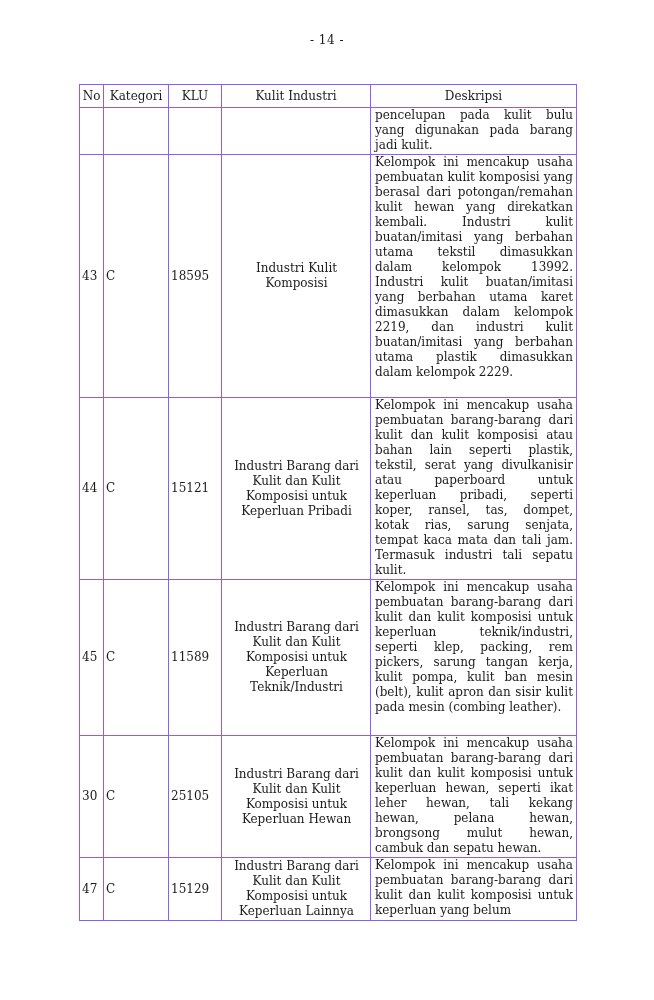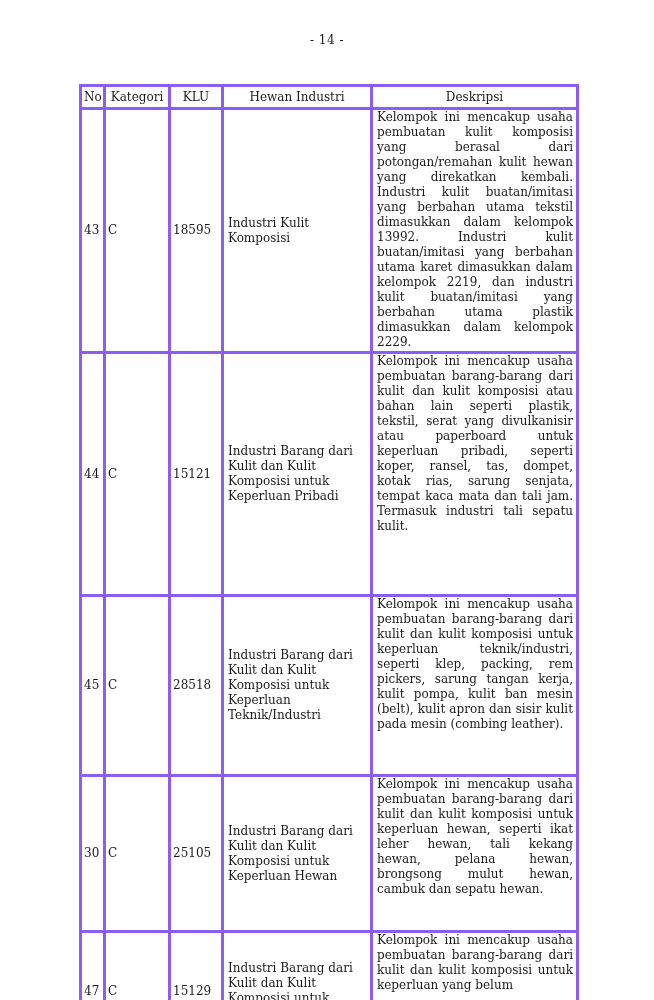--- a/index.html
+++ b/index.html
@@ -28,21 +28,21 @@
   table.klu-table {
     position: absolute;
     left: 79px;
     top: 84px;
     width: 497px;
     border-collapse: collapse;
     table-layout: fixed;
     font-size: 12px;
   }
   .klu-table th, .klu-table td {
-    border: 3px solid #8b5cf6;
+    border: 1px solid #8b5cf6;
     font-weight: normal;
     line-height: 15px;
     overflow: hidden;
   }
   .klu-table thead tr { height: 23px; }
   .klu-table th {
     text-align: center;
     vertical-align: middle;
     padding: 1px 2px;
   }
@@ -51,21 +51,21 @@
   col.c-klu       { width: 53px; }
   col.c-nama      { width: 149px; }
   col.c-deskripsi { width: 206px; }
 
   td.cell-center {
     text-align: left;
     vertical-align: middle;
     padding: 1px 2px;
   }
   td.cell-nama {
-    text-align: left;
+    text-align: center;
     vertical-align: middle;
     padding: 1px 3px 1px 4px;
   }
   td.cell-deskripsi {
     text-align: justify;
     vertical-align: top;
     padding: 0 3px 1px 4px;
   }
   td.cell-deskripsi .it { }
 
@@ -90,46 +90,53 @@
       <col class="c-kategori">
       <col class="c-klu">
       <col class="c-nama">
       <col class="c-deskripsi">
     </colgroup>
     <thead>
       <tr>
         <th>No</th>
         <th>Kategori</th>
         <th>KLU</th>
-        <th>Hewan Industri</th>
+        <th>Kulit Industri</th>
         <th>Deskripsi</th>
       </tr>
     </thead>
     <tbody id="table-body">
+  <tr>
+    <td class="cell-center"></td>
+    <td class="cell-center"></td>
+    <td class="cell-center"></td>
+    <td class="cell-nama"></td>
+    <td class="cell-deskripsi"><span>pencelupan pada kulit bulu yang digunakan pada barang jadi kulit.</span></td>
+  </tr>
 
   <tr>
     <td class="cell-center">43</td>
     <td class="cell-center">C</td>
     <td class="cell-center">18595</td>
     <td class="cell-nama">Industri Kulit Komposisi</td>
     <td class="cell-deskripsi"><span>Kelompok ini mencakup usaha pembuatan kulit komposisi yang berasal dari potongan/remahan kulit hewan yang direkatkan kembali. Industri kulit buatan/imitasi yang berbahan utama tekstil dimasukkan dalam kelompok 13992. Industri kulit buatan/imitasi yang berbahan utama karet dimasukkan dalam kelompok 2219, dan industri kulit buatan/imitasi yang berbahan utama plastik dimasukkan dalam kelompok 2229.</span></td>
   </tr>
 
   <tr>
     <td class="cell-center">44</td>
     <td class="cell-center">C</td>
     <td class="cell-center">15121</td>
     <td class="cell-nama">Industri Barang dari Kulit dan Kulit Komposisi untuk Keperluan Pribadi</td>
     <td class="cell-deskripsi"><span>Kelompok ini mencakup usaha pembuatan barang-barang dari kulit dan kulit komposisi atau bahan lain seperti plastik, tekstil, serat yang divulkanisir atau </span><span class="it">paperboard</span><span> untuk keperluan pribadi, seperti koper, ransel, tas, dompet, kotak rias, sarung senjata, tempat kaca mata dan tali jam. Termasuk industri tali sepatu kulit.</span></td>
   </tr>
 
   <tr>
     <td class="cell-center">45</td>
     <td class="cell-center">C</td>
-    <td class="cell-center">28518</td>
+    <td class="cell-center">11589</td>
     <td class="cell-nama">Industri Barang dari Kulit dan Kulit Komposisi untuk Keperluan Teknik/Industri</td>
     <td class="cell-deskripsi"><span>Kelompok ini mencakup usaha pembuatan barang-barang dari kulit dan kulit komposisi untuk keperluan teknik/industri, seperti klep, </span><span class="it">packing, rem pickers</span><span>, sarung tangan kerja, kulit pompa, kulit ban mesin (</span><span class="it">belt</span><span>), kulit apron dan sisir kulit pada mesin (</span><span class="it">combing leather</span><span>).</span></td>
   </tr>
 
   <tr>
     <td class="cell-center">30</td>
     <td class="cell-center">C</td>
     <td class="cell-center">25105</td>
     <td class="cell-nama">Industri Barang dari Kulit dan Kulit Komposisi untuk Keperluan Hewan</td>
     <td class="cell-deskripsi"><span>Kelompok ini mencakup usaha pembuatan barang-barang dari kulit dan kulit komposisi untuk keperluan hewan, seperti ikat leher hewan, tali kekang hewan, pelana hewan, brongsong mulut hewan, cambuk dan sepatu hewan.</span></td>

